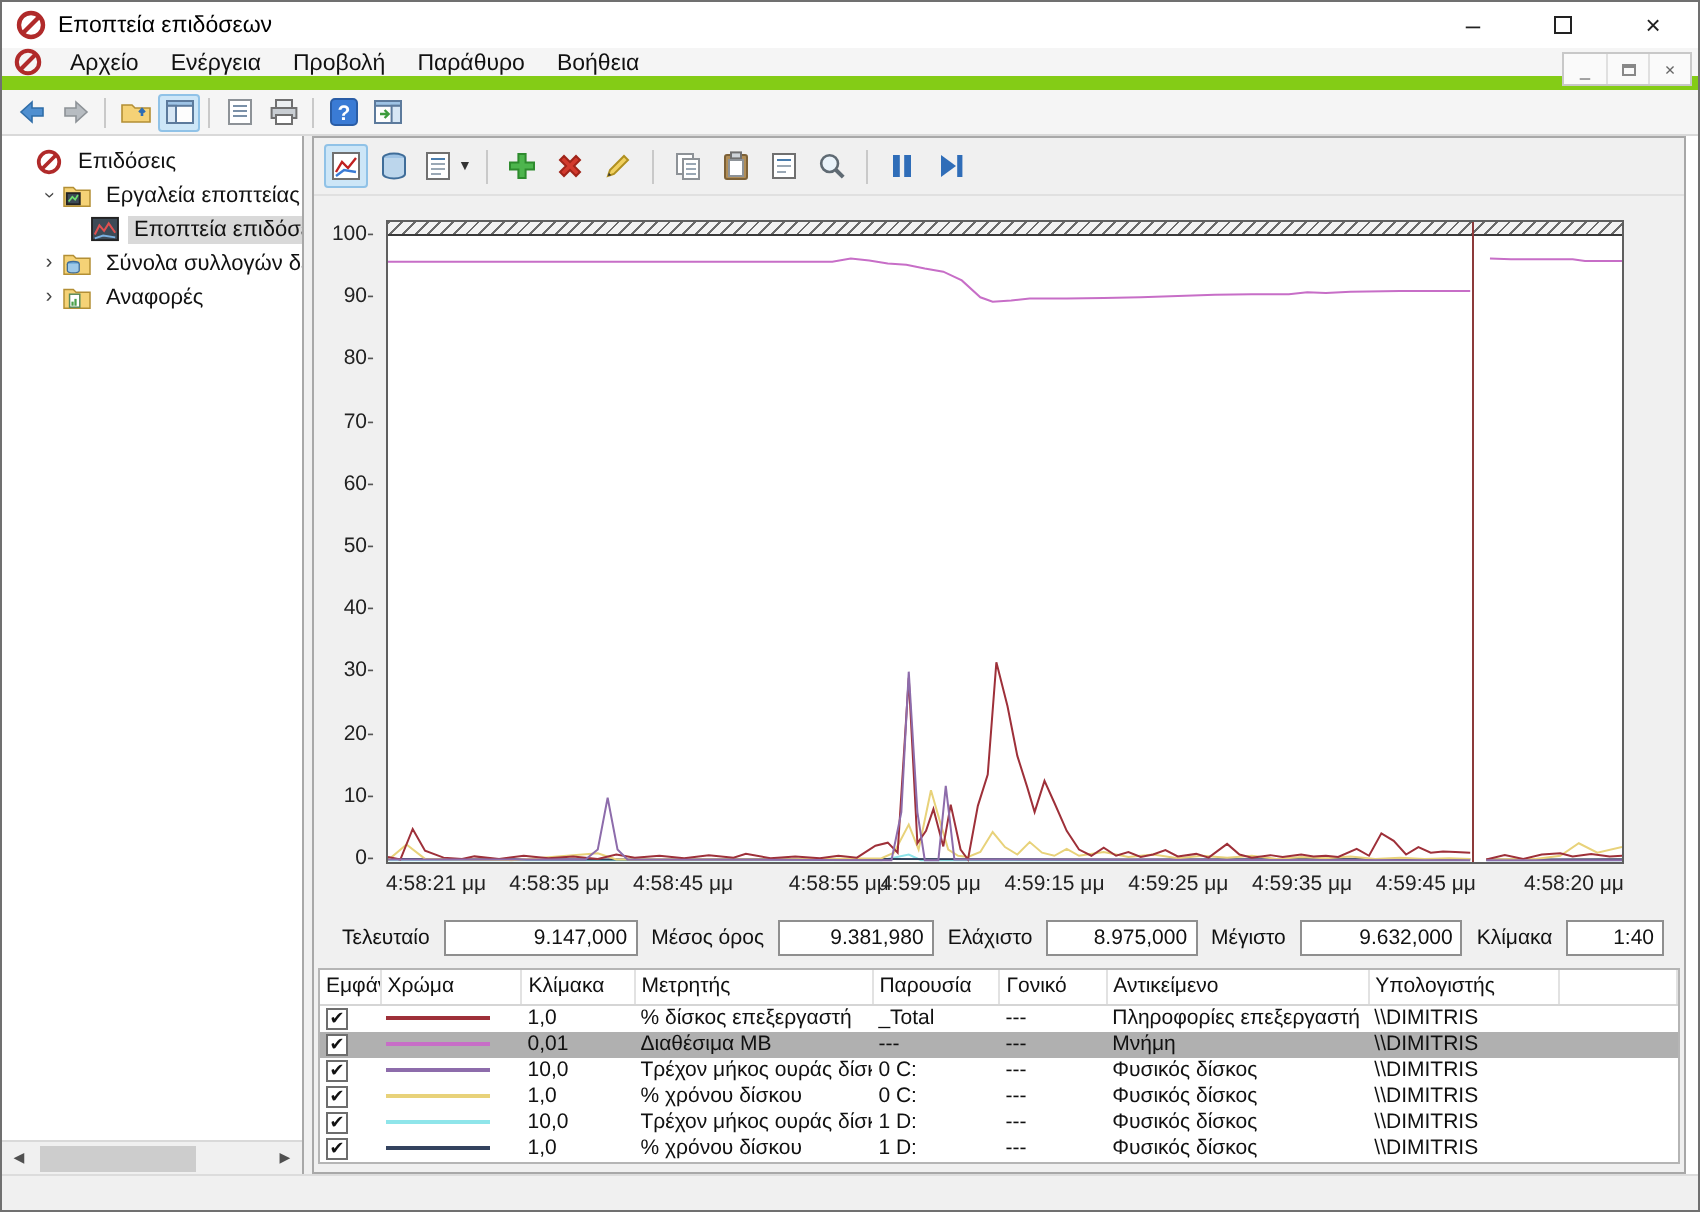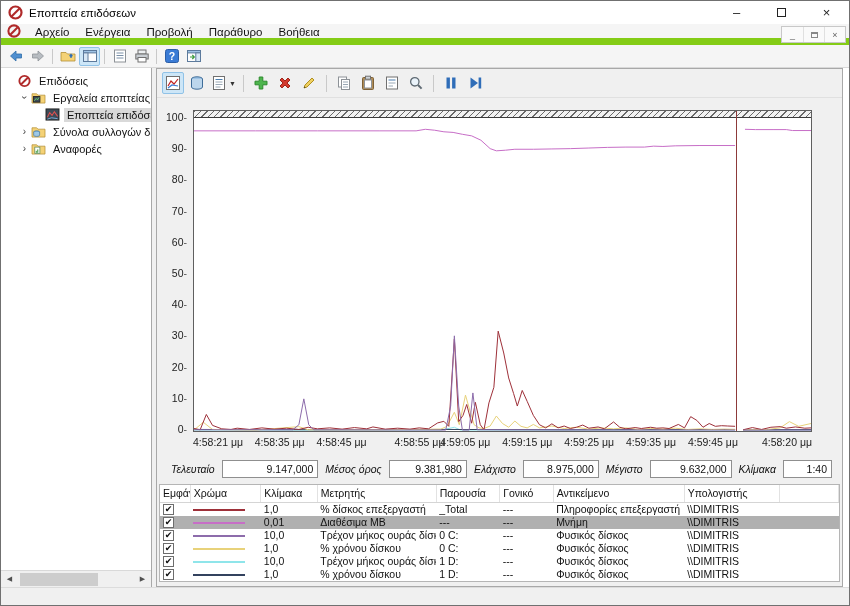--- a/index.html
+++ b/index.html
@@ -60,21 +60,21 @@
       background:repeating-linear-gradient(135deg,#6a6a6a 0 1px,#f2f2f2 1px 4.5px);
       border-bottom:1px solid #3a3a3a; }
   .series-svg { position:absolute; left:0; top:8px; width:100%; height:312px; }
   .vline { position:absolute; top:0; bottom:0; width:1px; background:#8d3a3a; }
   .ytick { position:absolute; font-size:10.5px; color:#222; width:30px; text-align:right; }
   .ytick i { font-style:normal; color:#555; }
   .xtick { position:absolute; top:338px; font-size:10.5px; color:#222; white-space:nowrap; }
 
   
   .stats { height:27px; display:flex; align-items:center; padding:0 10px 0 14px; gap:7px; flex:0 0 auto; }
-  .stat-label { font-size:10.5px; color:#111; white-space:nowrap;font-style:italic; }
+  .stat-label { font-size:10.5px; color:#111; white-space:nowrap; }
   .stat-box { height:18px; background:#ffffff; border:1px solid #8f8f8f; font-size:10.5px; color:#111; display:flex; align-items:center; justify-content:flex-end; padding:0 4px; }
 
   
   .legend { flex:1; margin:2px 2px 4px 2px; background:#ffffff; border:1px solid #b5b5b5; overflow:hidden; }
   table.lg { width:100%; border-collapse:collapse; table-layout:fixed; }
   .lg th { font-weight:normal; font-size:10.5px; text-align:left; color:#111; padding:2px 3px 3px 3px; border-right:1px solid #e2e2e2; border-bottom:1px solid #d5d5d5; background:#ffffff; white-space:nowrap; overflow:hidden; }
   .lg td { font-size:10.5px; color:#111; padding:0px 3px; height:13px; white-space:nowrap; overflow:hidden; }
   .lg tr.selected td { background:#b0b0b0; }
   .chk { width:11px; height:11px; border:1px solid #6d6d6d; background:#fff; font-size:9px; line-height:9px; text-align:center; color:#111; }
   .swatch { display:inline-block; width:52px; height:0; border-top:2px solid #000; vertical-align:middle; }

